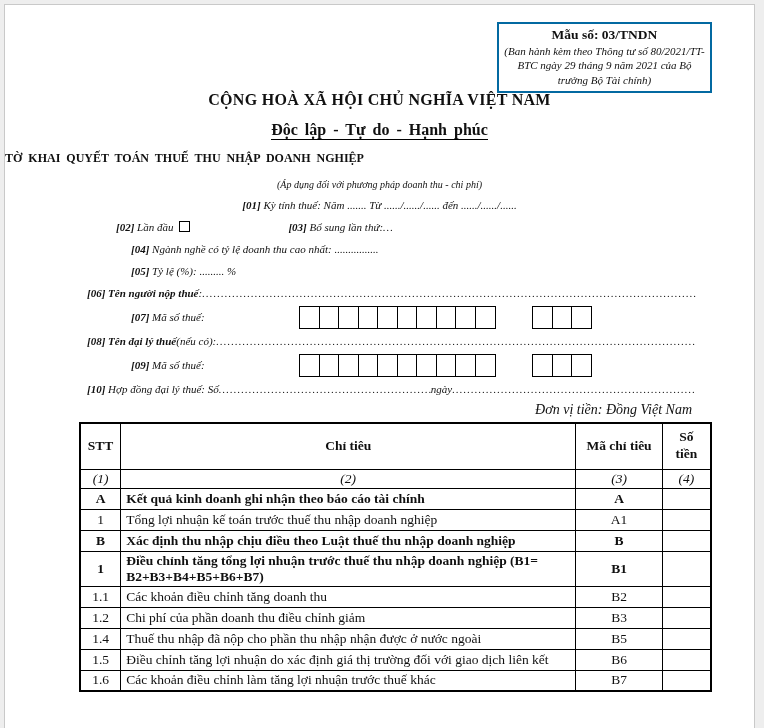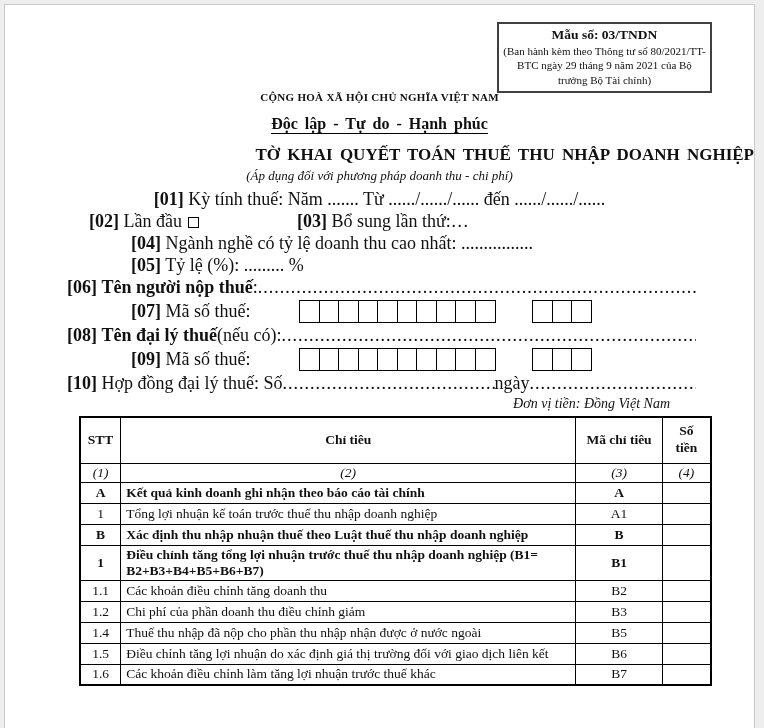--- a/index.html
+++ b/index.html
@@ -11,55 +11,55 @@
     color:#101010;
   }
   .page {
     position:absolute; left:4px; top:4px; width:751px; height:760px;
     background:#ffffff; border:1px solid #c9c9c9;
     padding-top:86px;
   }
   
   .stamp {
     position:absolute; left:492px; top:17px; width:215px;
-    border:2px solid #404040; padding:3px 4px 4px; text-align:center;
+    border:2px solid #0369a1; padding:3px 4px 4px; text-align:center;
   }
   .stamp-title { font-size:13.5px; font-weight:bold; }
-  .stamp-note  { font-size:11px; line-height:1.3; margin-top:1px; }
-  
-  .h-national { text-align:center; font-size:11px; font-weight:bold; letter-spacing:.3px; }
+  .stamp-note  { font-size:11px; font-style:italic; line-height:1.3; margin-top:1px; }
+  
+  .h-national { text-align:center; font-size:16px; font-weight:bold; letter-spacing:.3px; }
   .h-motto    { text-align:center; font-size:16px; font-weight:bold; margin-top:12px; }
   .h-motto span { border-bottom:1.5px solid #000; padding-bottom:1px; word-spacing:3px; }
-  .h-title    { text-align:right; font-size:17px; font-weight:bold; margin-top:12px; word-spacing:3px; }
-  .h-sub      { text-align:center; font-size:13px; font-style:italic; margin-top:3px; }
-  
-  .l { font-size:18px; line-height:22px; white-space:nowrap; }
+  .h-title    { text-align:left; font-size:12px; font-weight:bold; margin-top:12px; word-spacing:3px; }
+  .h-sub      { text-align:center; font-size:10px; font-style:italic; margin-top:13px; }
+  
+  .l { font-size:11px; line-height:22px; white-space:nowrap;font-style:italic; }
   .no { font-weight:bold; }
   .b  { font-weight:bold; }
   .l01 { text-align:center; margin-top:4px; }
-  .l0203 { padding-left:84px; }
+  .l0203 { padding-left:111px; }
   .f03 { margin-left:98px; display:inline-block; }
   .ind { padding-left:126px; }
-  .flexline { display:flex; padding-left:62px; padding-right:58px; }
+  .flexline { display:flex; padding-left:82px; padding-right:58px; }
   .dots { overflow:hidden; white-space:nowrap; letter-spacing:1px; flex:1; }
   .dots-fixed { overflow:hidden; white-space:nowrap; letter-spacing:1px; width:212px; flex:none; display:inline-block; vertical-align:bottom; }
   .checkbox {
     display:inline-block; width:11px; height:11px;
     border:1px solid #000; margin-left:6px; vertical-align:-1px;
   }
   .mstline { display:flex; align-items:center; height:26px; }
   .mst-label { width:168px; flex:none; }
   .box-group { display:flex; }
   .box-group.branch { margin-left:38px; }
   .mst-box {
     width:21px; height:23px; border:1.5px solid #000;
     margin-right:-1.5px; background:#fff;
   }
   
-  .currency { text-align:right; padding-right:84px; font-style:italic; font-size:14px; line-height:18px; margin-top:1px; }
+  .currency { text-align:right; padding-right:62px; font-style:italic; font-size:14px; line-height:18px; margin-top:1px; }
   
   table.main {
     border-collapse:collapse; table-layout:fixed;
     margin:3px 16px 0 74px; width:633px;
     border:2px solid #000;
     font-size:13.5px;
   }
   table.main th, table.main td { border:1px solid #000; padding:1px 5px; vertical-align:middle; }
   thead th { font-weight:bold; text-align:center; height:46px; line-height:1.25; }
   th.c-stt { width:40px; }
@@ -186,21 +186,21 @@
           <td class="amount"></td>
         </tr>
         <tr>
           <td class="stt">1</td>
           <td class="label">Tổng lợi nhuận kế toán trước thuế thu nhập doanh nghiệp</td>
           <td class="code">A1</td>
           <td class="amount"></td>
         </tr>
         <tr class="bold">
           <td class="stt">B</td>
-          <td class="label">Xác định thu nhập nhuận thuế theo Luật thuế thu nhập doanh nghiệp</td>
+          <td class="label">Xác định thu nhập chịu điều theo Luật thuế thu nhập doanh nghiệp</td>
           <td class="code">B</td>
           <td class="amount"></td>
         </tr>
         <tr class="bold">
           <td class="stt">1</td>
           <td class="label">Điều chỉnh tăng tổng lợi nhuận trước thuế thu nhập doanh nghiệp (B1= B2+B3+B4+B5+B6+B7)</td>
           <td class="code">B1</td>
           <td class="amount"></td>
         </tr>
         <tr>

